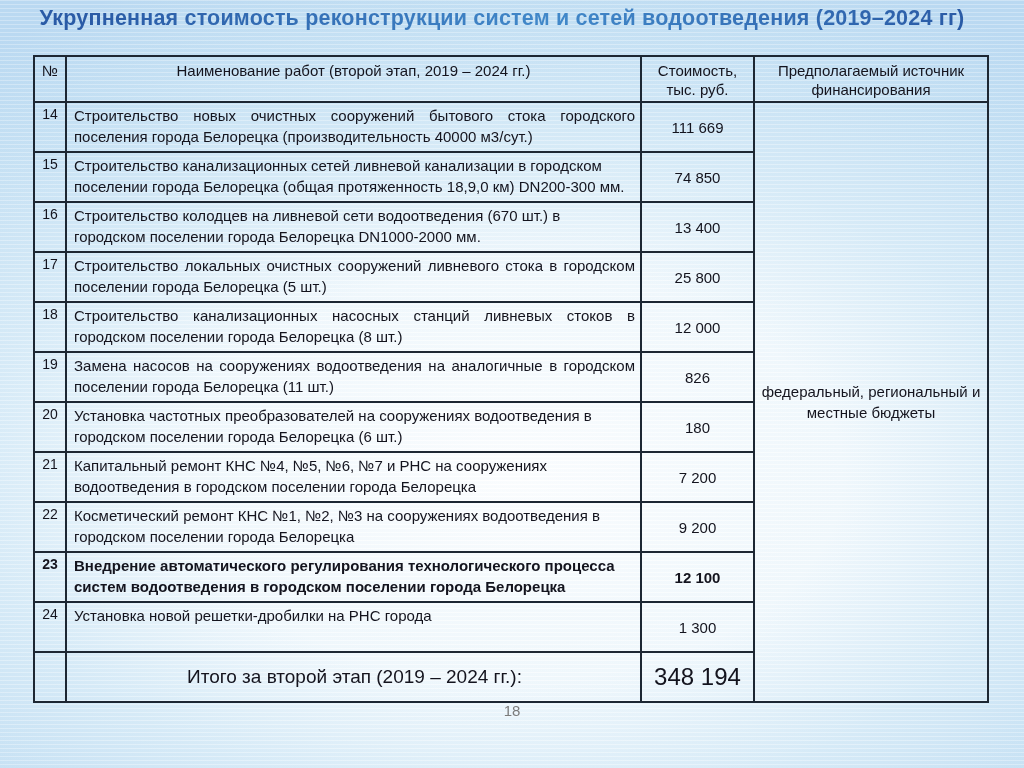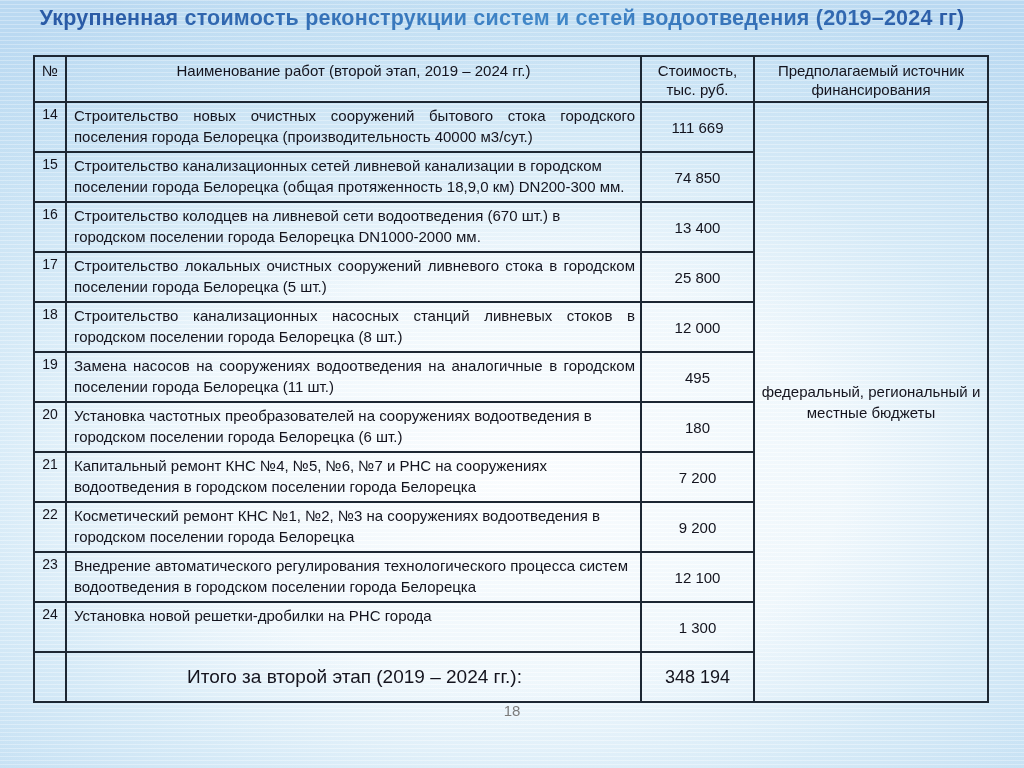--- a/index.html
+++ b/index.html
@@ -40,41 +40,41 @@
   }
   .cost-table thead tr{height:43px;}
   .cost-table th{
     font-weight:normal;text-align:center;vertical-align:top;
     padding-top:4px;line-height:19px;
   }
   th.h-cost{white-space:pre-line;}
   .cost-table tbody tr{height:50px;}
   tr.r14{height:67px;margin-left:42px;}
   tr.r15{height:65px;}
-  tr.r23{height:43px;}
+  tr.r23{height:43px;font-weight:bold;}
   tr.r24{height:22px;}
   tr.total-row{height:45px;padding-left:16px;}
   td.num{
     text-align:center;vertical-align:top;font-size:14px;padding-top:3px;
   }
   td.name{
     vertical-align:top;line-height:21px;padding:2px 5px 2px 7px;
     text-align:left;
   }
   td.name.justify{text-align:justify;text-align-last:left;}
   td.cost{
     text-align:center;vertical-align:middle;
   }
   td.financing{
     text-align:center;vertical-align:middle;line-height:21px;
   }
   tr.total-row td.name{
     text-align:center;vertical-align:middle;font-size:19px;line-height:22px;
   }
-  tr.total-row td.cost{font-size:18px;border-radius:15px;}
+  tr.total-row td.cost{font-size:24px;border-radius:15px;}
   .page-number{
     position:absolute;top:702px;left:0;width:1024px;
     text-align:center;color:#7b7b7b;font-size:15px;
   }
 </style>
 </head>
 <body>
 
 <div class="slide">
 
@@ -119,21 +119,21 @@
         <td class="cost">25 800</td>
       </tr>
       <tr class="r18">
         <td class="num">18</td>
         <td class="name justify">Строительство канализационных насосных станций ливневых стоков в городском поселении города Белорецка (8 шт.)</td>
         <td class="cost">12 000</td>
       </tr>
       <tr class="r19">
         <td class="num">19</td>
         <td class="name justify">Замена насосов на сооружениях водоотведения на аналогичные в городском поселении города Белорецка (11 шт.)</td>
-        <td class="cost">495</td>
+        <td class="cost">826</td>
       </tr>
       <tr class="r20">
         <td class="num">20</td>
         <td class="name">Установка частотных преобразователей на сооружениях водоотведения в городском поселении города Белорецка (6 шт.)</td>
         <td class="cost">180</td>
       </tr>
       <tr class="r21">
         <td class="num">21</td>
         <td class="name">Капитальный ремонт КНС №4, №5, №6, №7 и РНС на сооружениях водоотведения в городском поселении города Белорецка</td>
         <td class="cost">7 200</td>

